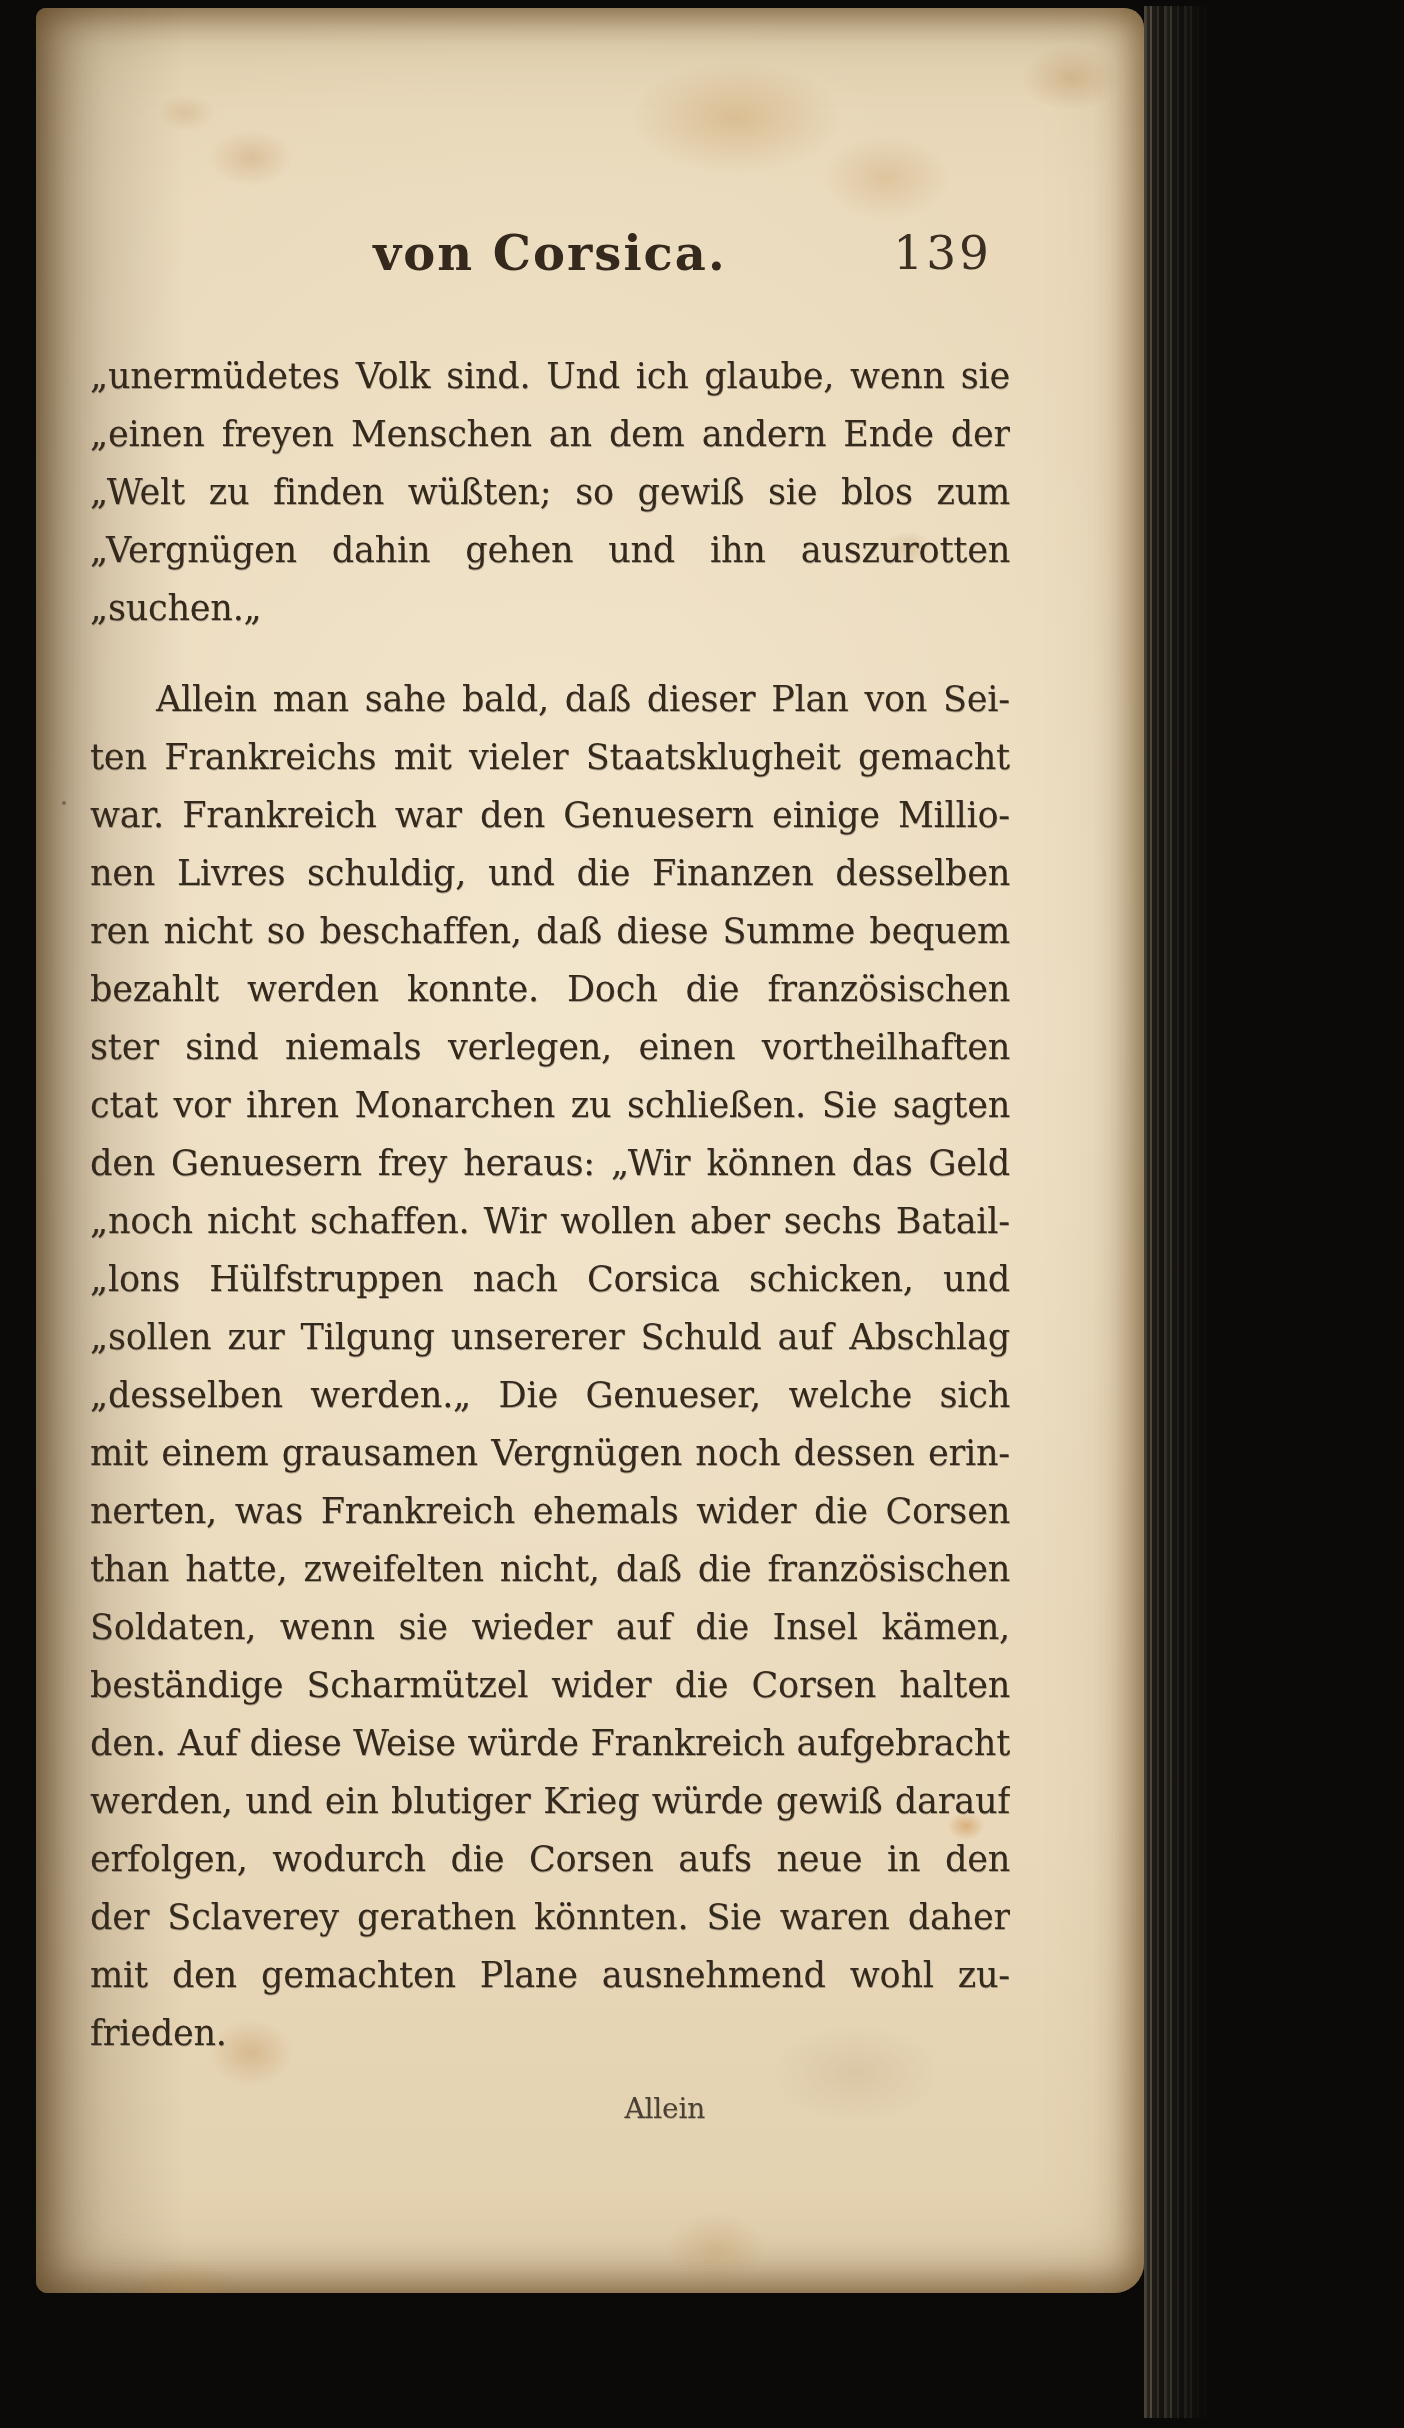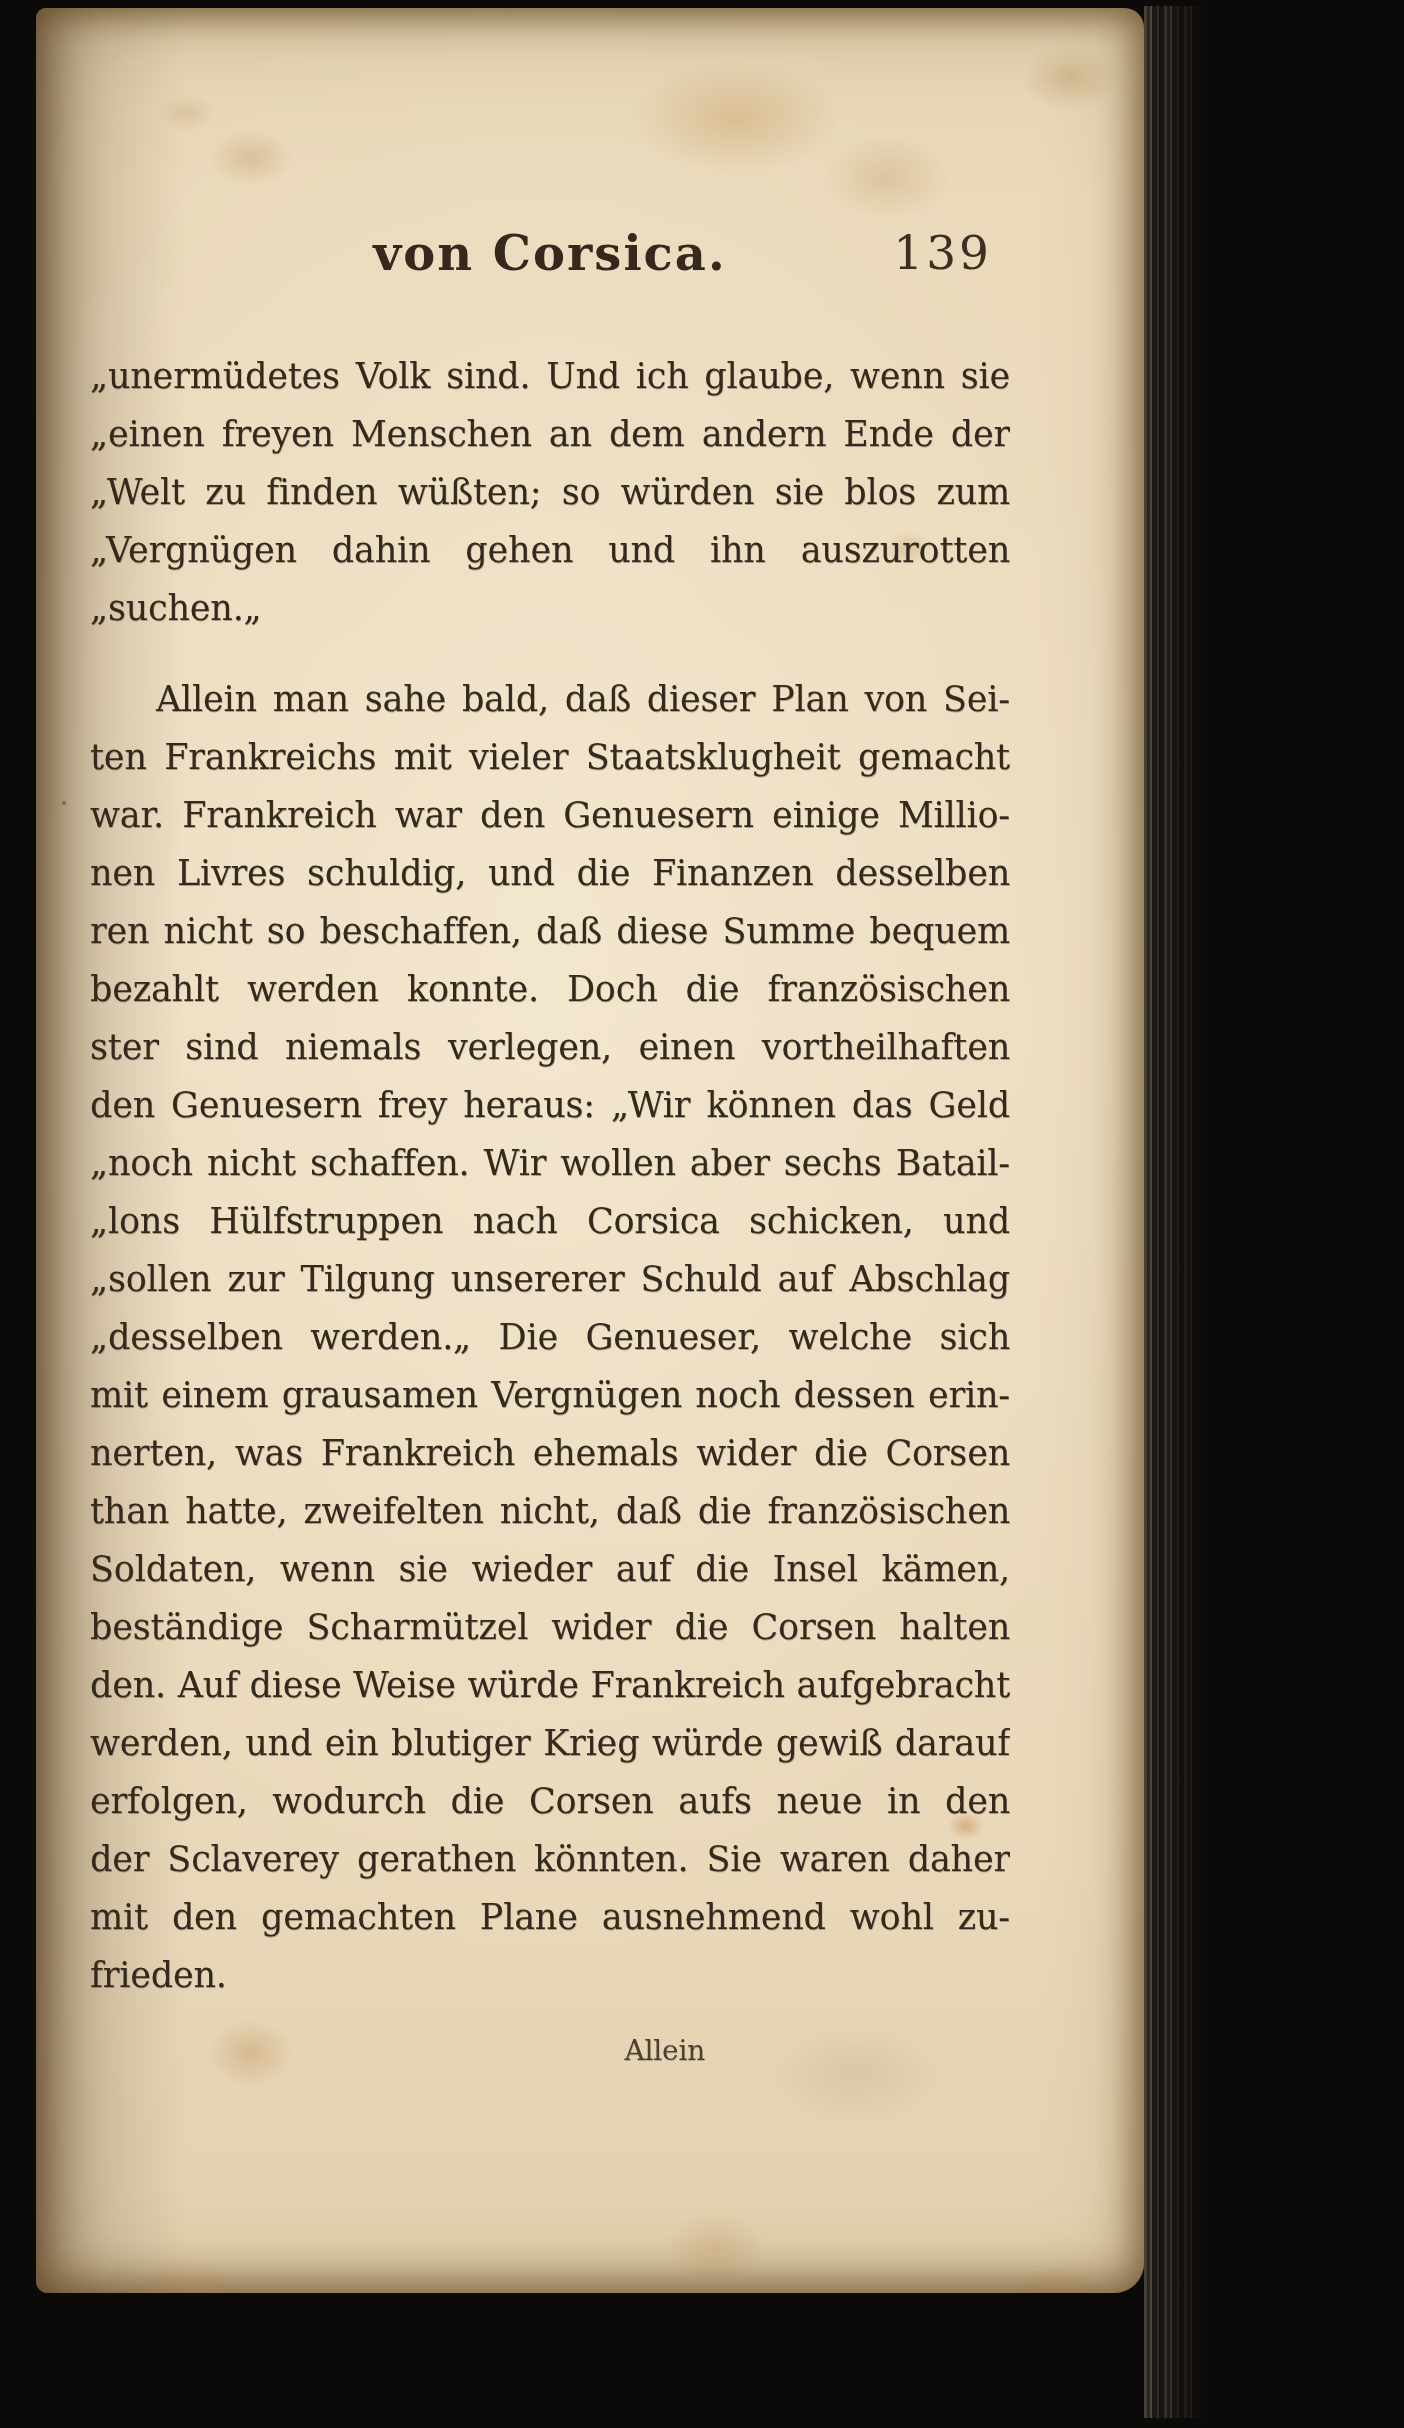--- a/index.html
+++ b/index.html
@@ -113,32 +113,33 @@
 
       <div class="header-row">
         <span class="header-title">von Corsica.</span>
         <span class="page-number">139</span>
       </div>
 
       <div class="body-block" id="body-block">
           <div class="paragraph">
             <div class="line">„unermüdetes Volk sind.  Und ich glaube, wenn sie</div>
             <div class="line">„einen freyen Menschen an dem andern Ende der</div>
-            <div class="line">„Welt zu finden wüßten; so würden sie blos zum</div>
+            <div class="line">„Welt zu finden wüßten; so gewiß sie blos zum</div>
             <div class="line">„Vergnügen dahin gehen und ihn auszurotten</div>
             <div class="line flush">„suchen.„</div>
           </div>
           <div class="paragraph">
             <div class="line indent">Allein man sahe bald, daß dieser Plan von Sei-</div>
             <div class="line">ten Frankreichs mit vieler Staatsklugheit gemacht</div>
             <div class="line">war.  Frankreich war den Genuesern einige Millio-</div>
             <div class="line">nen Livres schuldig, und die Finanzen desselben wa-</div>
             <div class="line">ren nicht so beschaffen, daß diese Summe bequem</div>
             <div class="line">bezahlt werden konnte.  Doch die französischen Mini-</div>
             <div class="line">ster sind niemals verlegen, einen vortheilhaften Tra-</div>
+            <div class="line">ctat vor ihren Monarchen zu schließen.  Sie sagten</div>
             <div class="line">den Genuesern frey heraus: „Wir können das Geld</div>
             <div class="line">„noch nicht schaffen.  Wir wollen aber sechs Batail-</div>
             <div class="line">„lons Hülfstruppen nach Corsica schicken, und diese</div>
             <div class="line">„sollen zur Tilgung unsererer Schuld auf Abschlag</div>
             <div class="line">„desselben werden.„  Die Genueser, welche sich</div>
             <div class="line">mit einem grausamen Vergnügen noch dessen erin-</div>
             <div class="line">nerten, was Frankreich ehemals wider die Corsen ge-</div>
             <div class="line">than hatte, zweifelten nicht, daß die französischen</div>
             <div class="line">Soldaten, wenn sie wieder auf die Insel kämen,</div>
             <div class="line">beständige Scharmützel wider die Corsen halten wür-</div>

